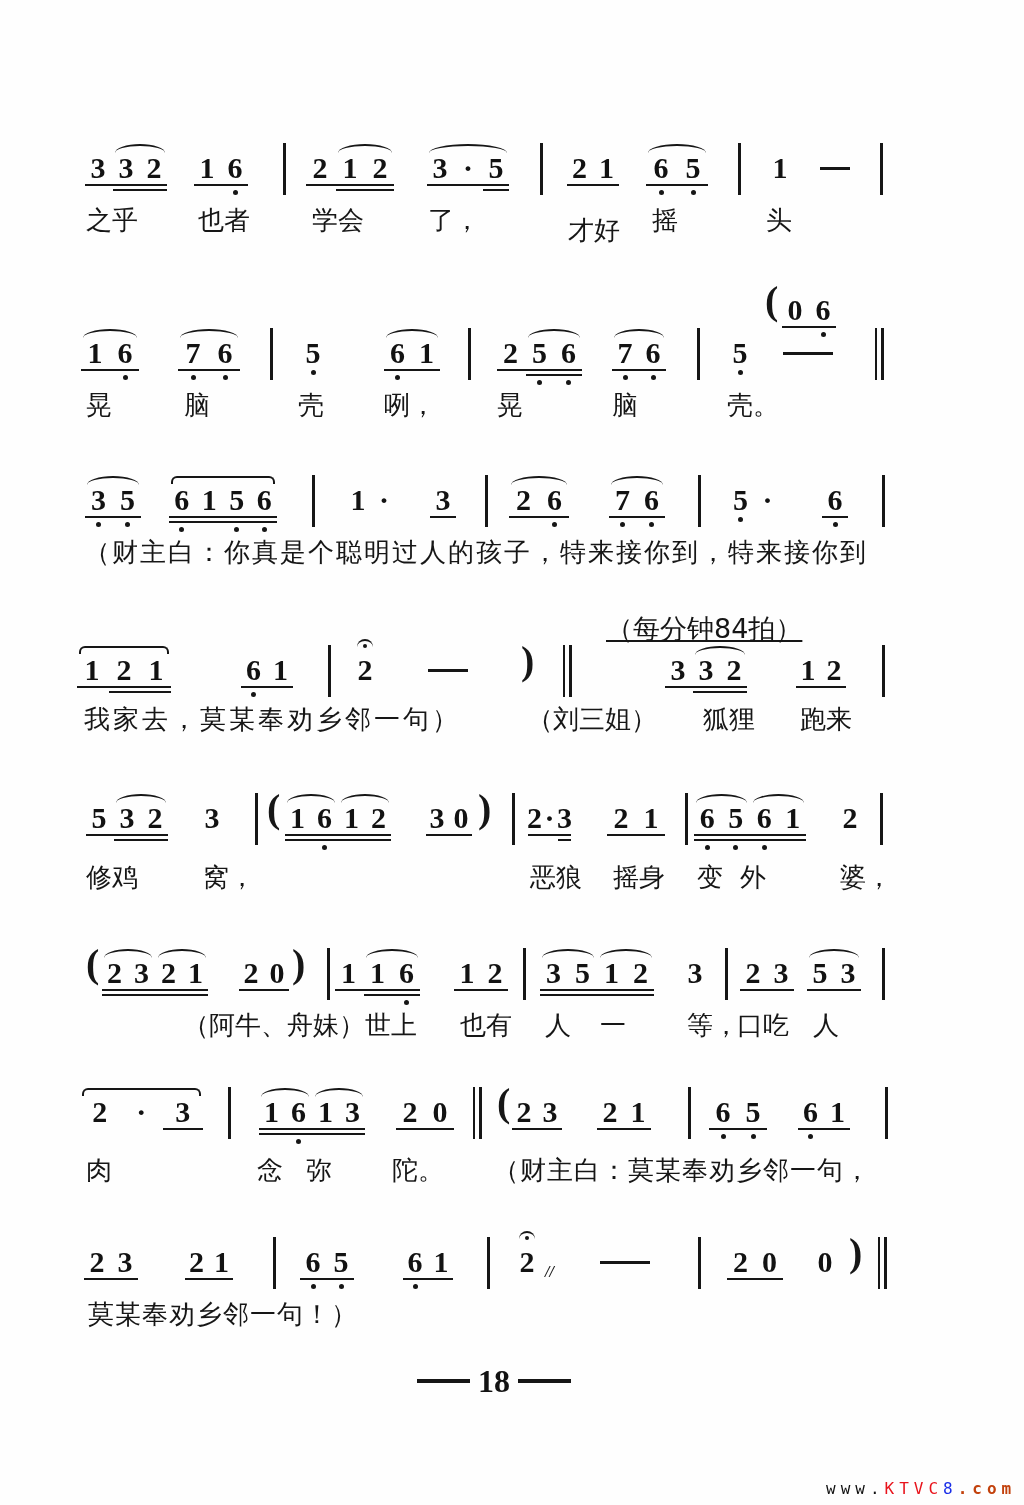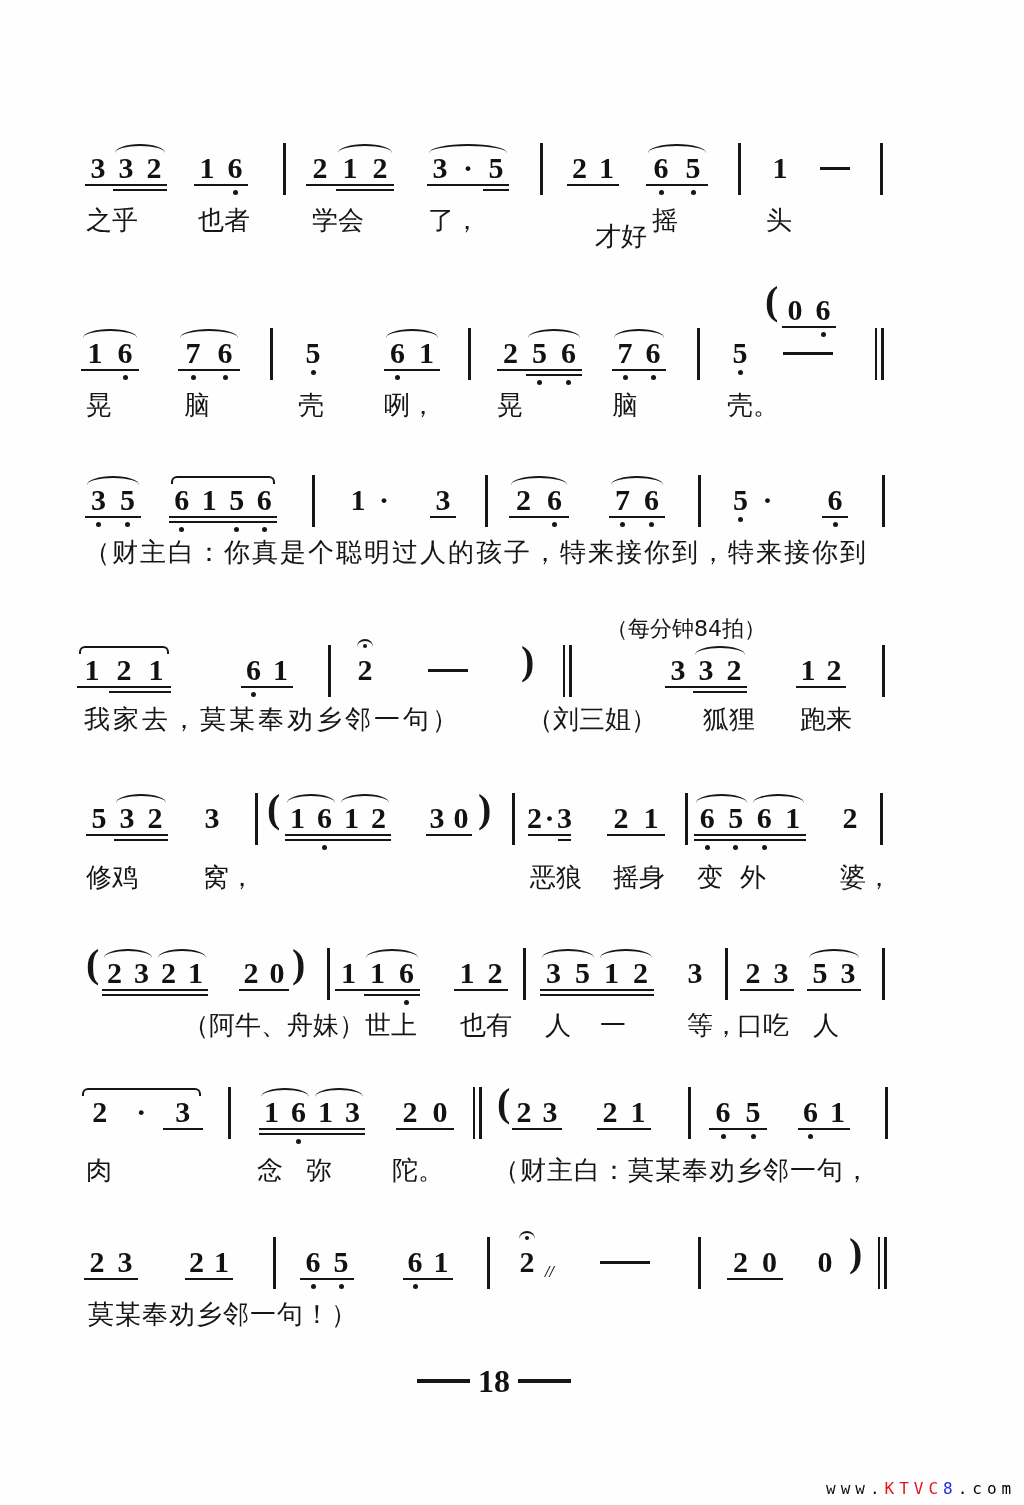--- a/index.html
+++ b/index.html
@@ -40,21 +40,21 @@
   .paren.trem { font-size: 16px; line-height: 16px; font-style: italic; }
 
   .lyric {
     position: absolute; white-space: nowrap;
     font-family: "DejaVu Sans", "Liberation Sans", sans-serif;
     font-size: 26px; line-height: 28px; color: #161616;
   }
   .tempo {
     position: absolute; left: 606px; top: 616px; white-space: nowrap;
     font-family: "DejaVu Sans", "Liberation Sans", sans-serif;
-    font-size: 22px; line-height: 26px; color: #161616;
+    font-size: 27px; line-height: 26px; color: #161616; text-decoration: underline;
   }
   .page-number {
     position: absolute; left: 417px; top: 1364px; height: 34px;
     display: flex; align-items: center;
   }
   .pn-dash { display: inline-block; width: 53px; height: 4px; background: #161616; }
   .pn-text {
     font-family: "Liberation Serif", "DejaVu Serif", serif; font-weight: bold;
     font-size: 32px; line-height: 34px; margin: 0 8px; color: #121212;
   }
@@ -118,21 +118,21 @@
         <div class="bar" style="left: 738px; top: 143px;"></div>
         <div class="note-group" style="left: 766px; top: 153px; width: 28px;">
           <div class="cell" style="left: 0px; width: 28px;">1</div>
         </div>
         <div class="dash" style="left: 820px; width: 30px; top: 167px;"></div>
         <div class="bar" style="left: 880px; top: 143px;"></div>
         <div class="lyric" style="left: 86px; top: 206px;">之乎</div>
         <div class="lyric" style="left: 198px; top: 206px;">也者</div>
         <div class="lyric" style="left: 312px; top: 206px;">学会</div>
         <div class="lyric" style="left: 428px; top: 206px;">了，</div>
-        <div class="lyric" style="left: 568px; top: 222px; margin-left: 27px;">才好</div>
+        <div class="lyric" style="left: 568px; top: 216px;">才好</div>
         <div class="lyric" style="left: 652px; top: 206px;">摇</div>
         <div class="lyric" style="left: 766px; top: 206px;">头</div>
       </div>
       <div class="staff-row">
         <div class="note-group" style="left: 80px; top: 338px; width: 60px;">
           <div class="cell" style="left: 0px; width: 30px;">1</div>
           <div class="cell" style="left: 30px; width: 30px;">6</div>
           <div class="ul" style="left: 1px; width: 58px; top: 31px;"></div>
           <div class="dot" style="left: 42.5px; top: 37px;"></div>
           <div class="slur" style="left: 3px; width: 54px; top: -9px;"></div>
@@ -551,15 +551,15 @@
 
   <div class="tempo">（每分钟84拍）</div>
 
   <div class="page-number">
     <span class="pn-dash"></span>
     <span class="pn-text">18</span>
     <span class="pn-dash"></span>
   </div>
 
   <div class="watermark">
-    <span style="color: rgb(17, 17, 17);">www.</span><span style="color: rgb(232, 20, 28);">KTVC</span><span style="color: rgb(26, 46, 232);">8</span><span style="color: #000000;">.com</span>
+    <span style="color: rgb(17, 17, 17);">www.</span><span style="color: rgb(232, 20, 28);">KTVC</span><span style="color: rgb(26, 46, 232);">8</span><span style="color: #c2410c; font-weight: bold;">.com</span>
   </div>
 </div>
 
 </body></html>

